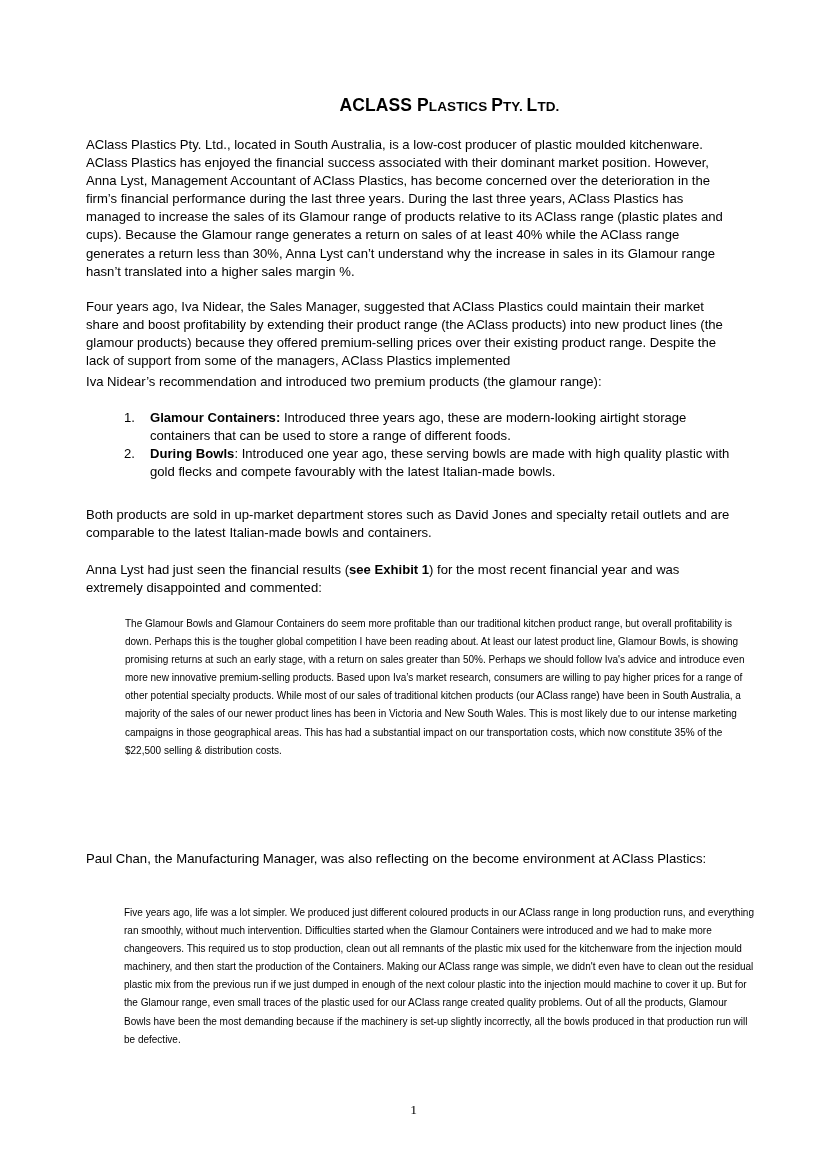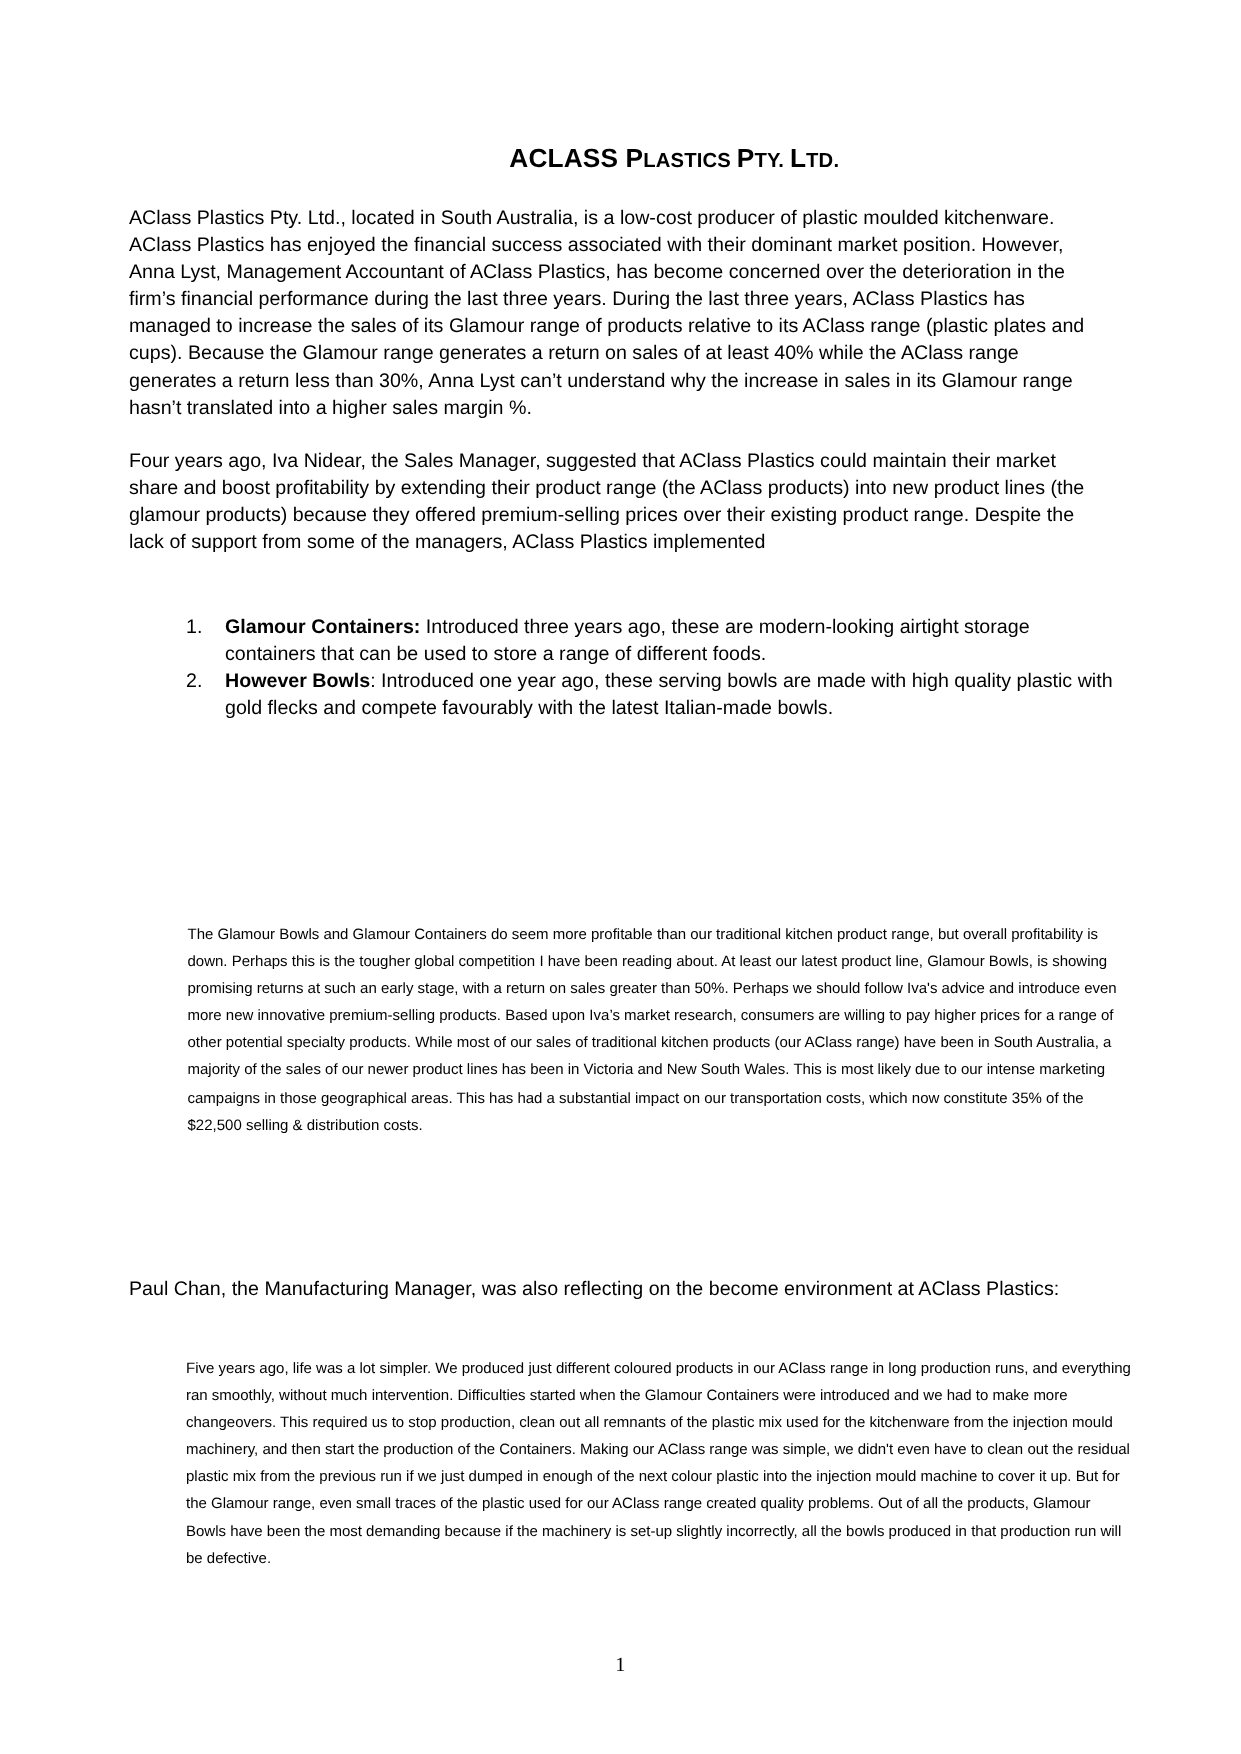--- a/index.html
+++ b/index.html
@@ -23,33 +23,38 @@
 
 <div class="page">
 
   <h1 class="title" style="margin:0;padding-left:36px;">
     <span>ACLASS </span><span>P</span><span class="sc">LASTICS </span><span>P</span><span class="sc">TY. </span><span>L</span><span class="sc">TD.</span>
   </h1>
 
   <p class="p" style="top:136px;">AClass Plastics Pty. Ltd., located in South Australia, is a low-cost producer of plastic moulded kitchenware. AClass Plastics has enjoyed the financial success associated with their dominant market position. However, Anna Lyst, Management Accountant of AClass Plastics, has become concerned over the deterioration in the firm’s financial performance during the last three years. During the last three years, AClass Plastics has managed to increase the sales of its Glamour range of products relative to its AClass range (plastic plates and cups). Because the Glamour range generates a return on sales of at least 40% while the AClass range generates a return less than 30%, Anna Lyst can’t understand why the increase in sales in its Glamour range hasn’t translated into a higher sales margin %.</p>
 
   <p class="p" style="top:298px; line-height:18.1px;">Four years ago, Iva Nidear, the Sales Manager, suggested that AClass Plastics could maintain their market share and boost profitability by extending their product range (the AClass products) into new product lines (the glamour products) because they offered premium-selling prices over their existing product range. Despite the lack of support from some of the managers, AClass Plastics implemented</p>
+  <p class="p" style="top:373px;">Iva Nidear’s recommendation and introduced two premium products (the glamour range):</p>
 
   <ol class="list" style="top:409px;">
     <li>
       <span class="num">1.</span>
       <span class="bi">Glamour Containers</span><b>:</b><span> Introduced three years ago, these are modern-looking airtight storage containers that can be used to store a range of different foods.</span>
     </li>
     <li>
       <span class="num">2.</span>
-      <span class="bi">However Bowls</span><span>:</span><span> Introduced one year ago, these serving bowls are made with high quality plastic with gold flecks and compete favourably with the latest Italian-made bowls.</span>
+      <span class="bi">During Bowls</span><span>:</span><span> Introduced one year ago, these serving bowls are made with high quality plastic with gold flecks and compete favourably with the latest Italian-made bowls.</span>
     </li>
   </ol>
 
+  <p class="p" style="top:506px;">Both products are sold in up-market department stores such as David Jones and specialty retail outlets and are comparable to the latest Italian-made bowls and containers.</p>
 
+  <p class="p" style="top:561px;">
+    <span>Anna Lyst had just seen the financial results (</span><b>see Exhibit 1</b><span>) for the most recent financial year and was extremely disappointed and commented:</span>
+  </p>
 
   <p class="q" style="top:615px;">The Glamour Bowls and Glamour Containers do seem more profitable than our traditional kitchen product range, but overall profitability is down. Perhaps this is the tougher global competition I have been reading about. At least our latest product line, Glamour Bowls, is showing promising returns at such an early stage, with a return on sales greater than 50%. Perhaps we should follow Iva's advice and introduce even more new innovative premium-selling products. Based upon Iva’s market research, consumers are willing to pay higher prices for a range of other potential specialty products. While most of our sales of traditional kitchen products (our AClass range) have been in South Australia, a majority of the sales of our newer product lines has been in Victoria and New South Wales. This is most likely due to our intense marketing campaigns in those geographical areas. This has had a substantial impact on our transportation costs, which now constitute 35% of the $22,500 selling &amp; distribution costs.</p>
 
   <p class="p" style="top:850px;">Paul Chan, the Manufacturing Manager, was also reflecting on the become environment at AClass Plastics:</p>
 
   <p class="q" style="top:904px; left:124px; width:632px;">Five years ago, life was a lot simpler. We produced just different coloured products in our AClass range in long production runs, and everything ran smoothly, without much intervention. Difficulties started when the Glamour Containers were introduced and we had to make more changeovers. This required us to stop production, clean out all remnants of the plastic mix used for the kitchenware from the injection mould machinery, and then start the production of the Containers. Making our AClass range was simple, we didn't even have to clean out the residual plastic mix from the previous run if we just dumped in enough of the next colour plastic into the injection mould machine to cover it up. But for the Glamour range, even small traces of the plastic used for our AClass range created quality problems. Out of all the products, Glamour Bowls have been the most demanding because if the machinery is set-up slightly incorrectly, all the bowls produced in that production run will be defective.</p>
 
   <div class="pagenum">1</div>
 </div>
 

